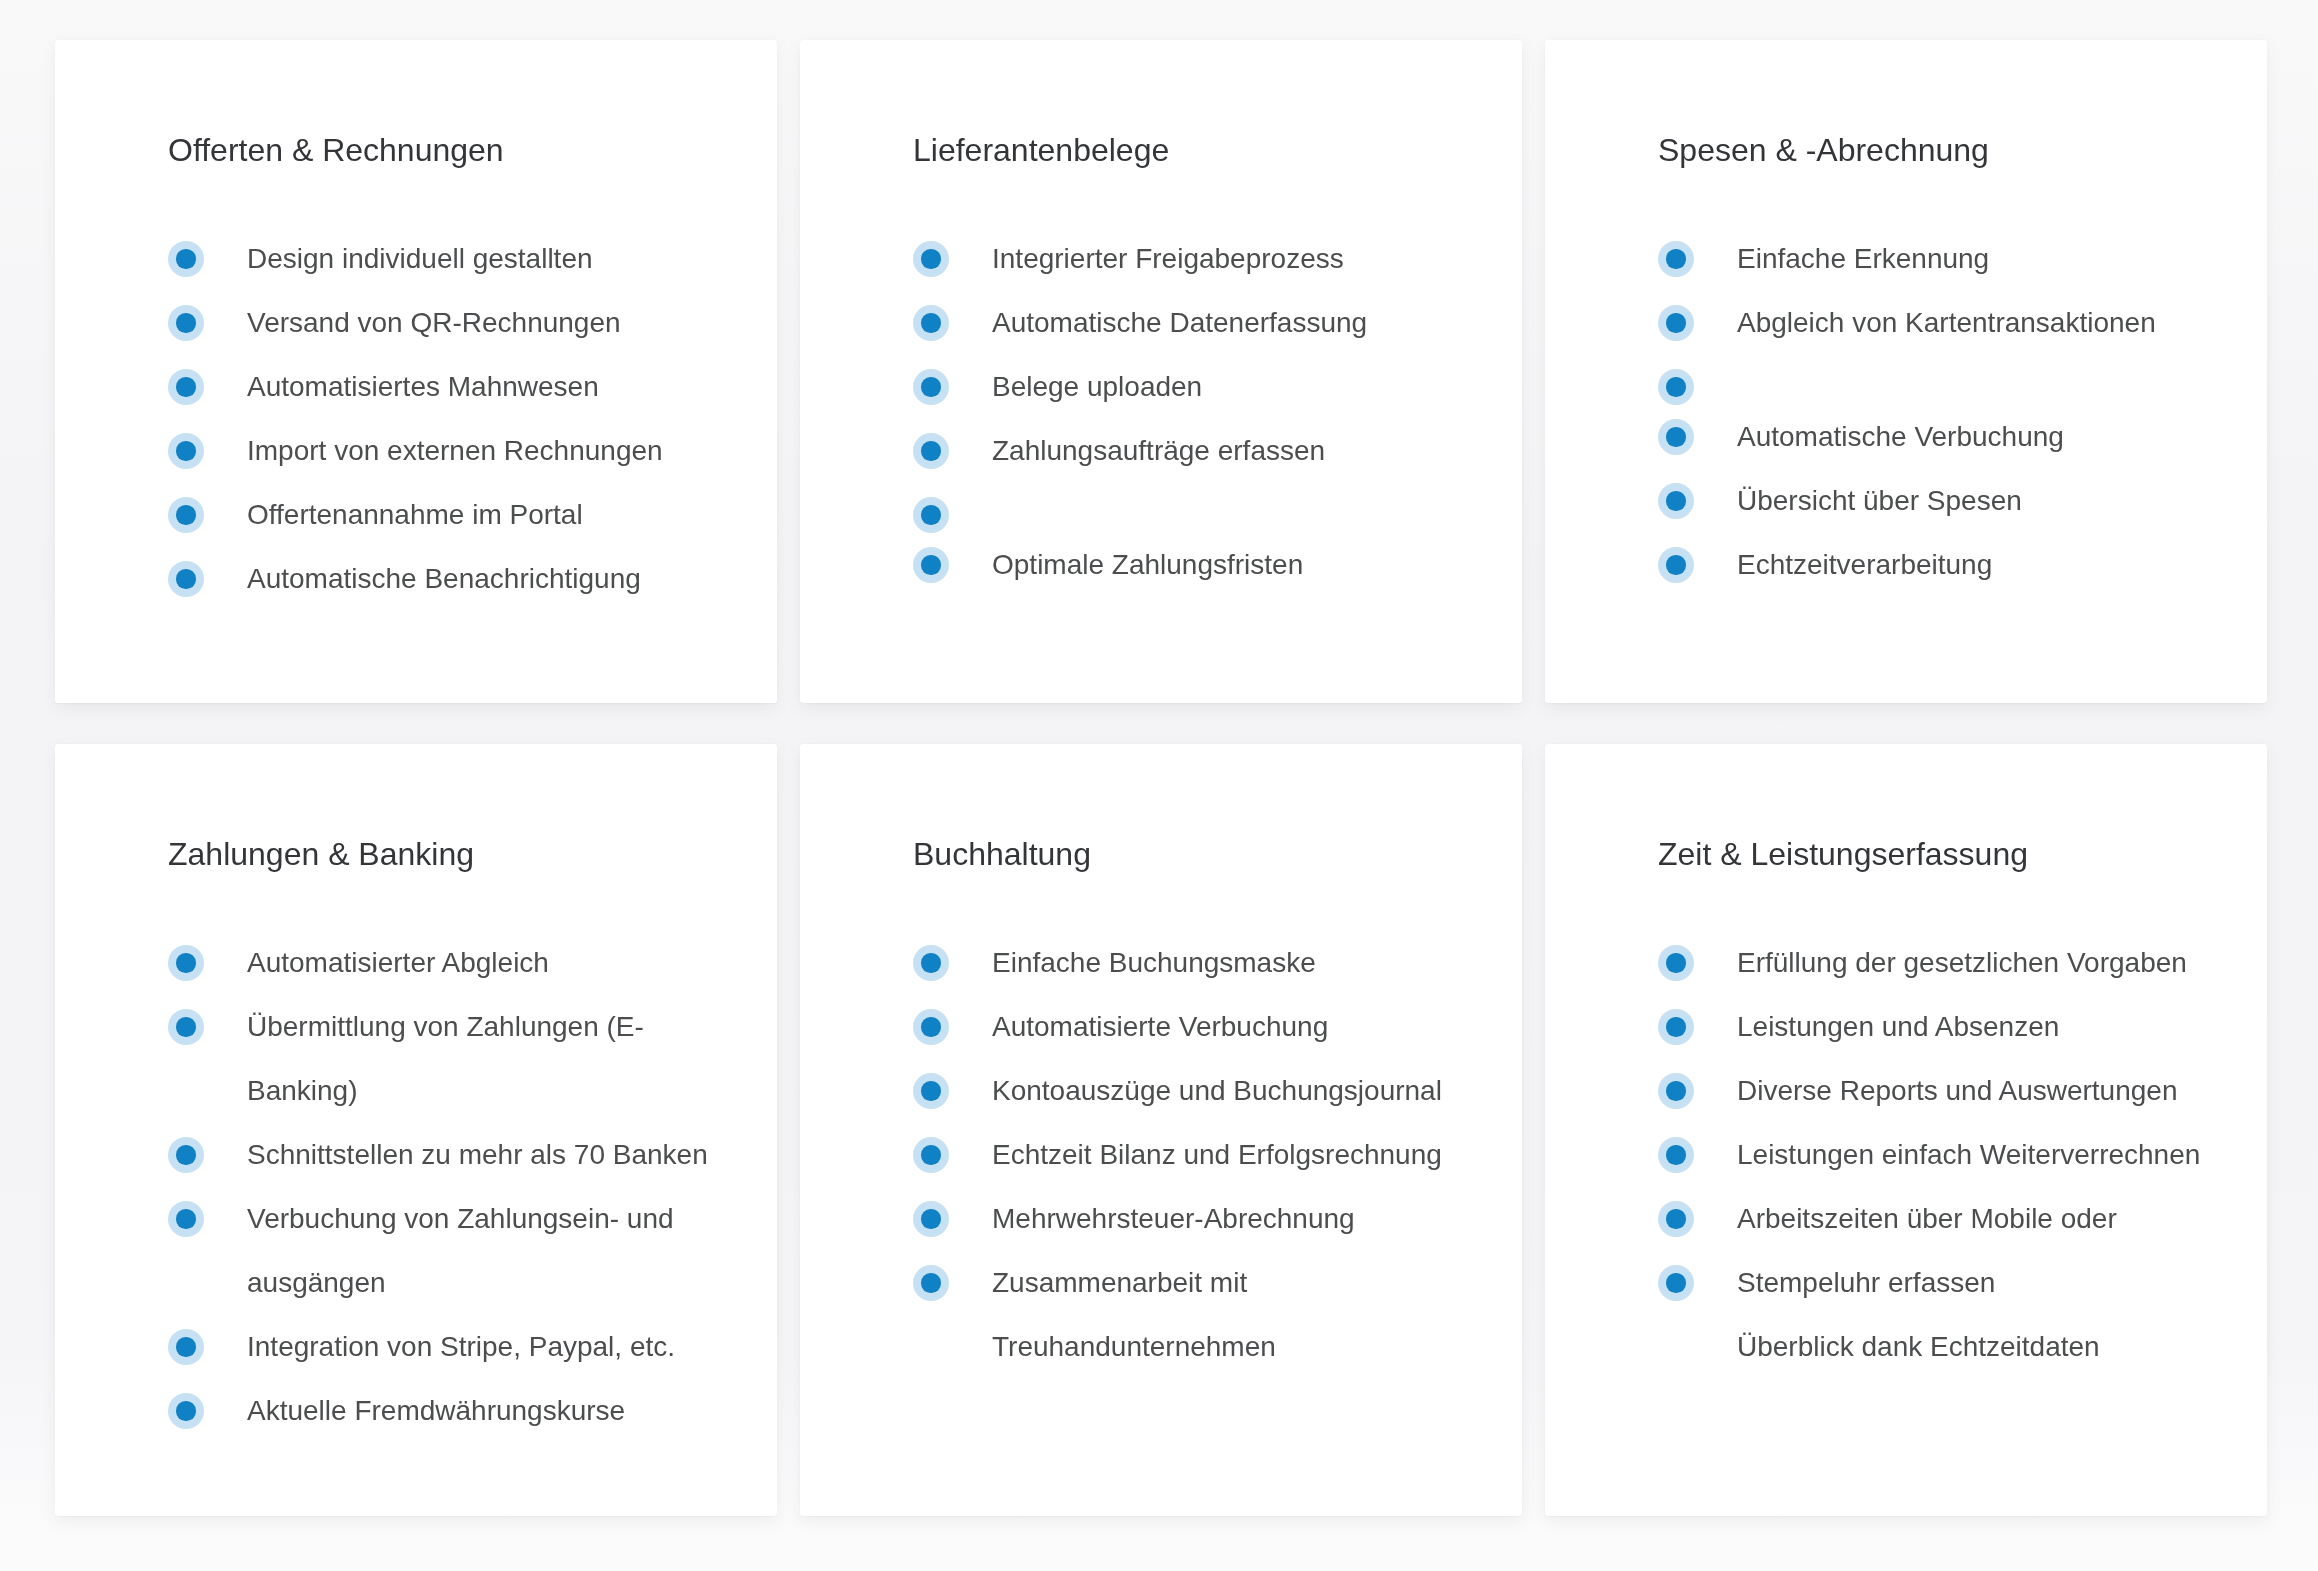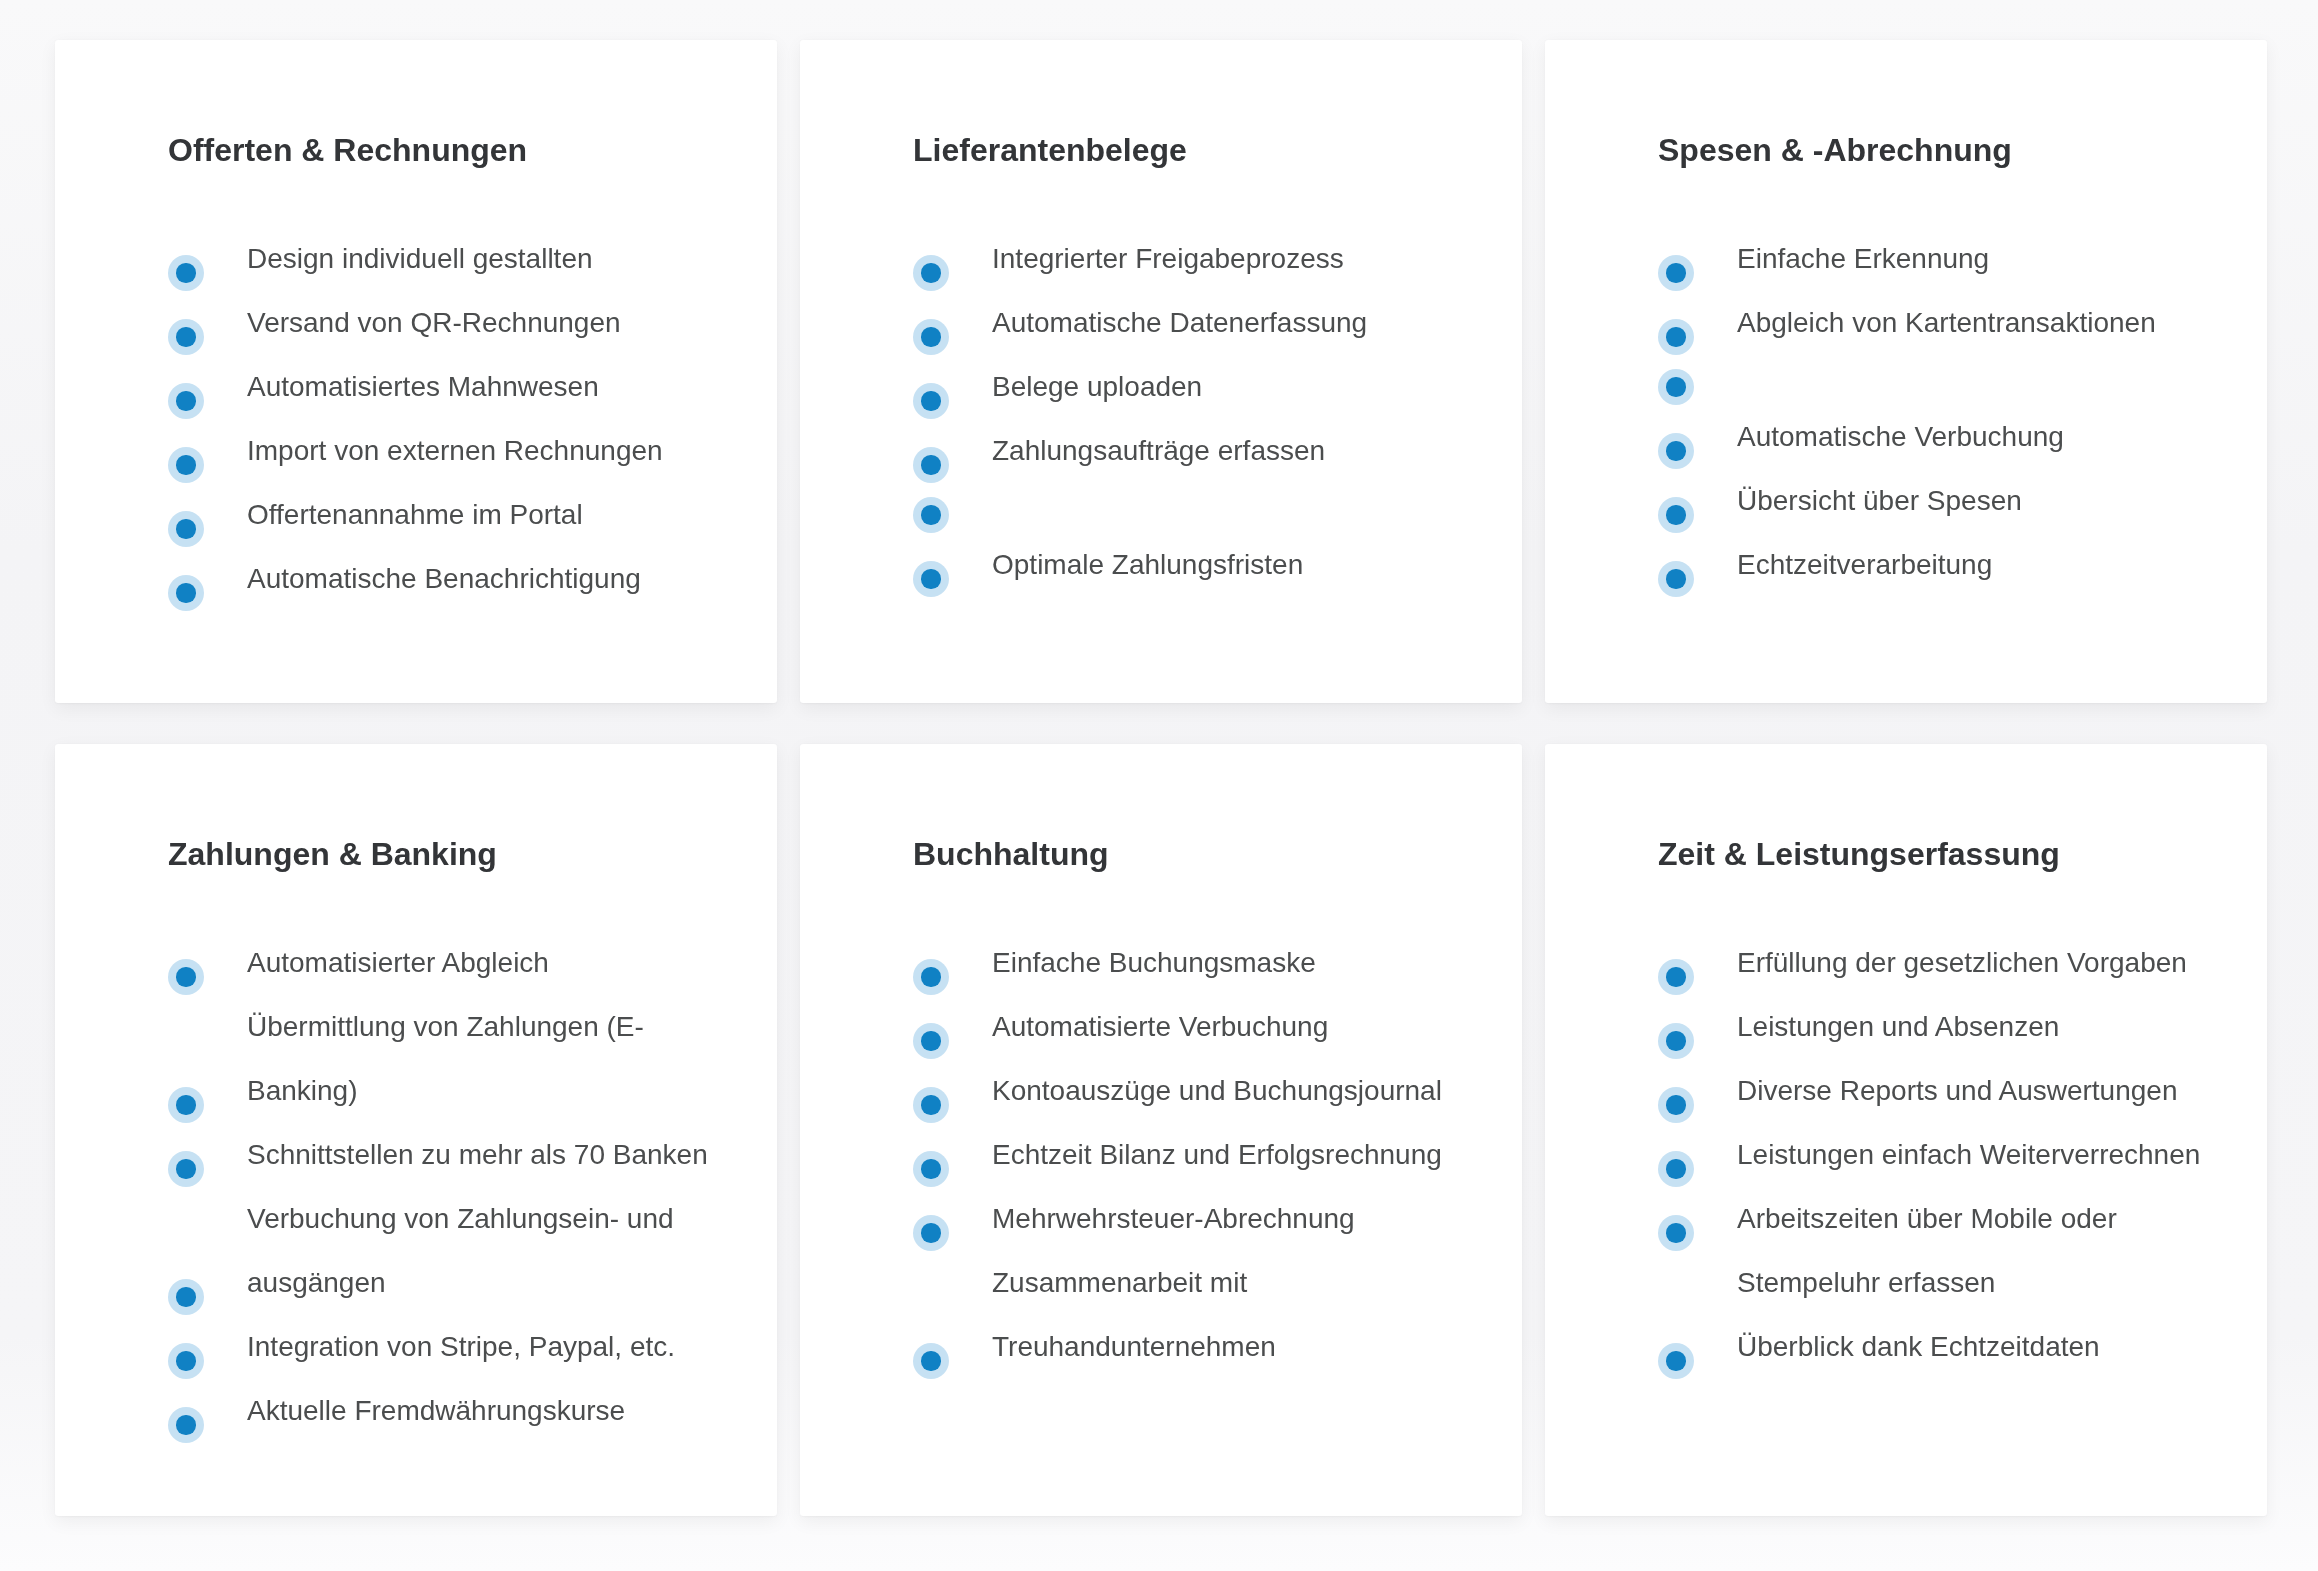--- a/index.html
+++ b/index.html
@@ -25,31 +25,31 @@
     background: #ffffff;
     border-radius: 3.2px;
     box-shadow: 0 5.1px 18px rgba(0,0,0,0.055), 0 0.6px 1.9px rgba(0,0,0,0.03);
     padding: 91px 57px 0 113px;
     box-sizing: border-box;
   }
   .card-title {
     margin: 0;
     font-size: 32px;
     line-height: 39px;
-    font-weight: 700;
+    font-weight: 400;
     color: #333538;
   }
   ul.features {
     list-style: none;
     margin: 57px 0 0 0;
     padding: 0;
   }
   li.item {
     display: flex;
-    align-items: flex-end;
+    align-items: flex-start;
   }
   .bullet-col {
     flex: 0 0 79px;
     padding-top: 14px;
   }
   .bullet {
     width: 36px;
     height: 36px;
     border-radius: 50%;
     display: flex;

